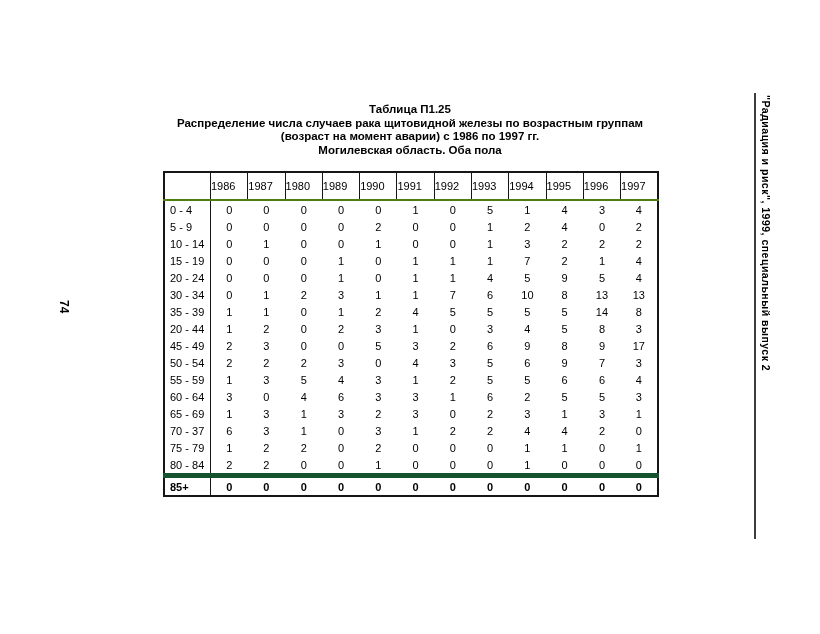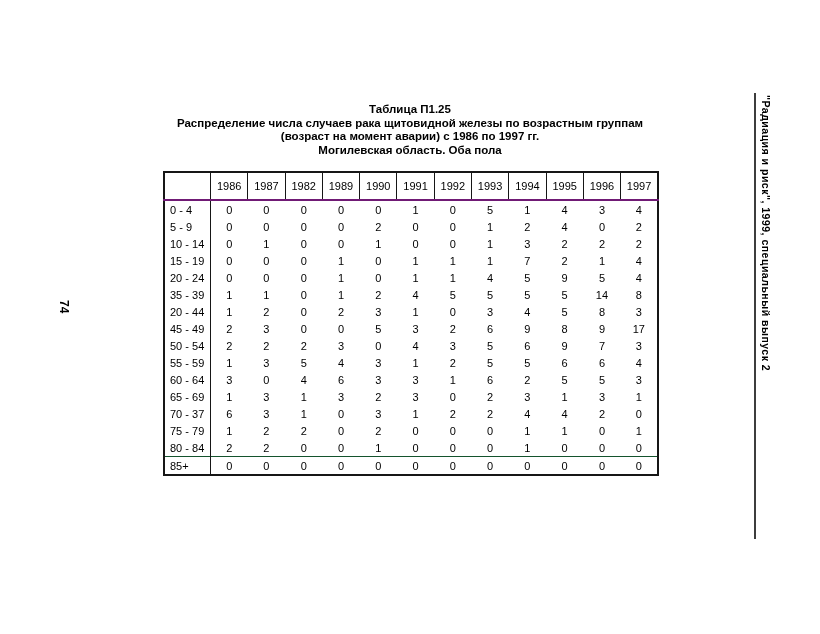--- a/index.html
+++ b/index.html
@@ -46,39 +46,39 @@
     top: 171px;
     width: 496px;
     border-collapse: collapse;
     table-layout: fixed;
     font-size: 11px;
     border: 2px solid #161616;
   }
   .data-table th {
     font-weight: normal;
     height: 26px;
-    text-align: center;
+    text-align: left;
     vertical-align: middle;
-    border-bottom: 2px solid #701a75;
+    border-bottom: 2px solid #4d7c0f;
     padding: 0;
   }
   .data-table th + th { border-left: 1px solid #161616; }
   .data-table th:first-child, .data-table td:first-child { width: 45px; }
   .data-table td {
     height: 17px;
     text-align: center;
     vertical-align: middle;
     padding: 0;
   }
   .data-table td:first-child {
     text-align: left;
     padding-left: 5px;
     border-right: 1px solid #161616;
   }
-  .data-table tbody tr:last-child td { border-top: 1px solid #14532d; }
+  .data-table tbody tr:last-child td { border-top: 5px solid #14532d; font-weight: bold; }
   
   .sidebar-rule {
     position: absolute;
     left: 754px;
     top: 93px;
     width: 2px;
     height: 446px;
     background: #3d3d3d;
   }
   .sidebar-caption {
@@ -105,21 +105,21 @@
     <div>(возраст на момент аварии) с 1986 по 1997 гг.</div>
     <div>Могилевская область. Оба пола</div>
   </div>
 
   <table class="data-table">
     <thead>
         <tr>
           <th></th>
           <th>1986</th>
           <th>1987</th>
-          <th>1982</th>
+          <th>1980</th>
           <th>1989</th>
           <th>1990</th>
           <th>1991</th>
           <th>1992</th>
           <th>1993</th>
           <th>1994</th>
           <th>1995</th>
           <th>1996</th>
           <th>1997</th>
         </tr>
@@ -194,20 +194,35 @@
           <td>0</td>
           <td>1</td>
           <td>1</td>
           <td>4</td>
           <td>5</td>
           <td>9</td>
           <td>5</td>
           <td>4</td>
         </tr>
         <tr>
+          <td>30 - 34</td>
+          <td>0</td>
+          <td>1</td>
+          <td>2</td>
+          <td>3</td>
+          <td>1</td>
+          <td>1</td>
+          <td>7</td>
+          <td>6</td>
+          <td>10</td>
+          <td>8</td>
+          <td>13</td>
+          <td>13</td>
+        </tr>
+        <tr>
           <td>35 - 39</td>
           <td>1</td>
           <td>1</td>
           <td>0</td>
           <td>1</td>
           <td>2</td>
           <td>4</td>
           <td>5</td>
           <td>5</td>
           <td>5</td>

